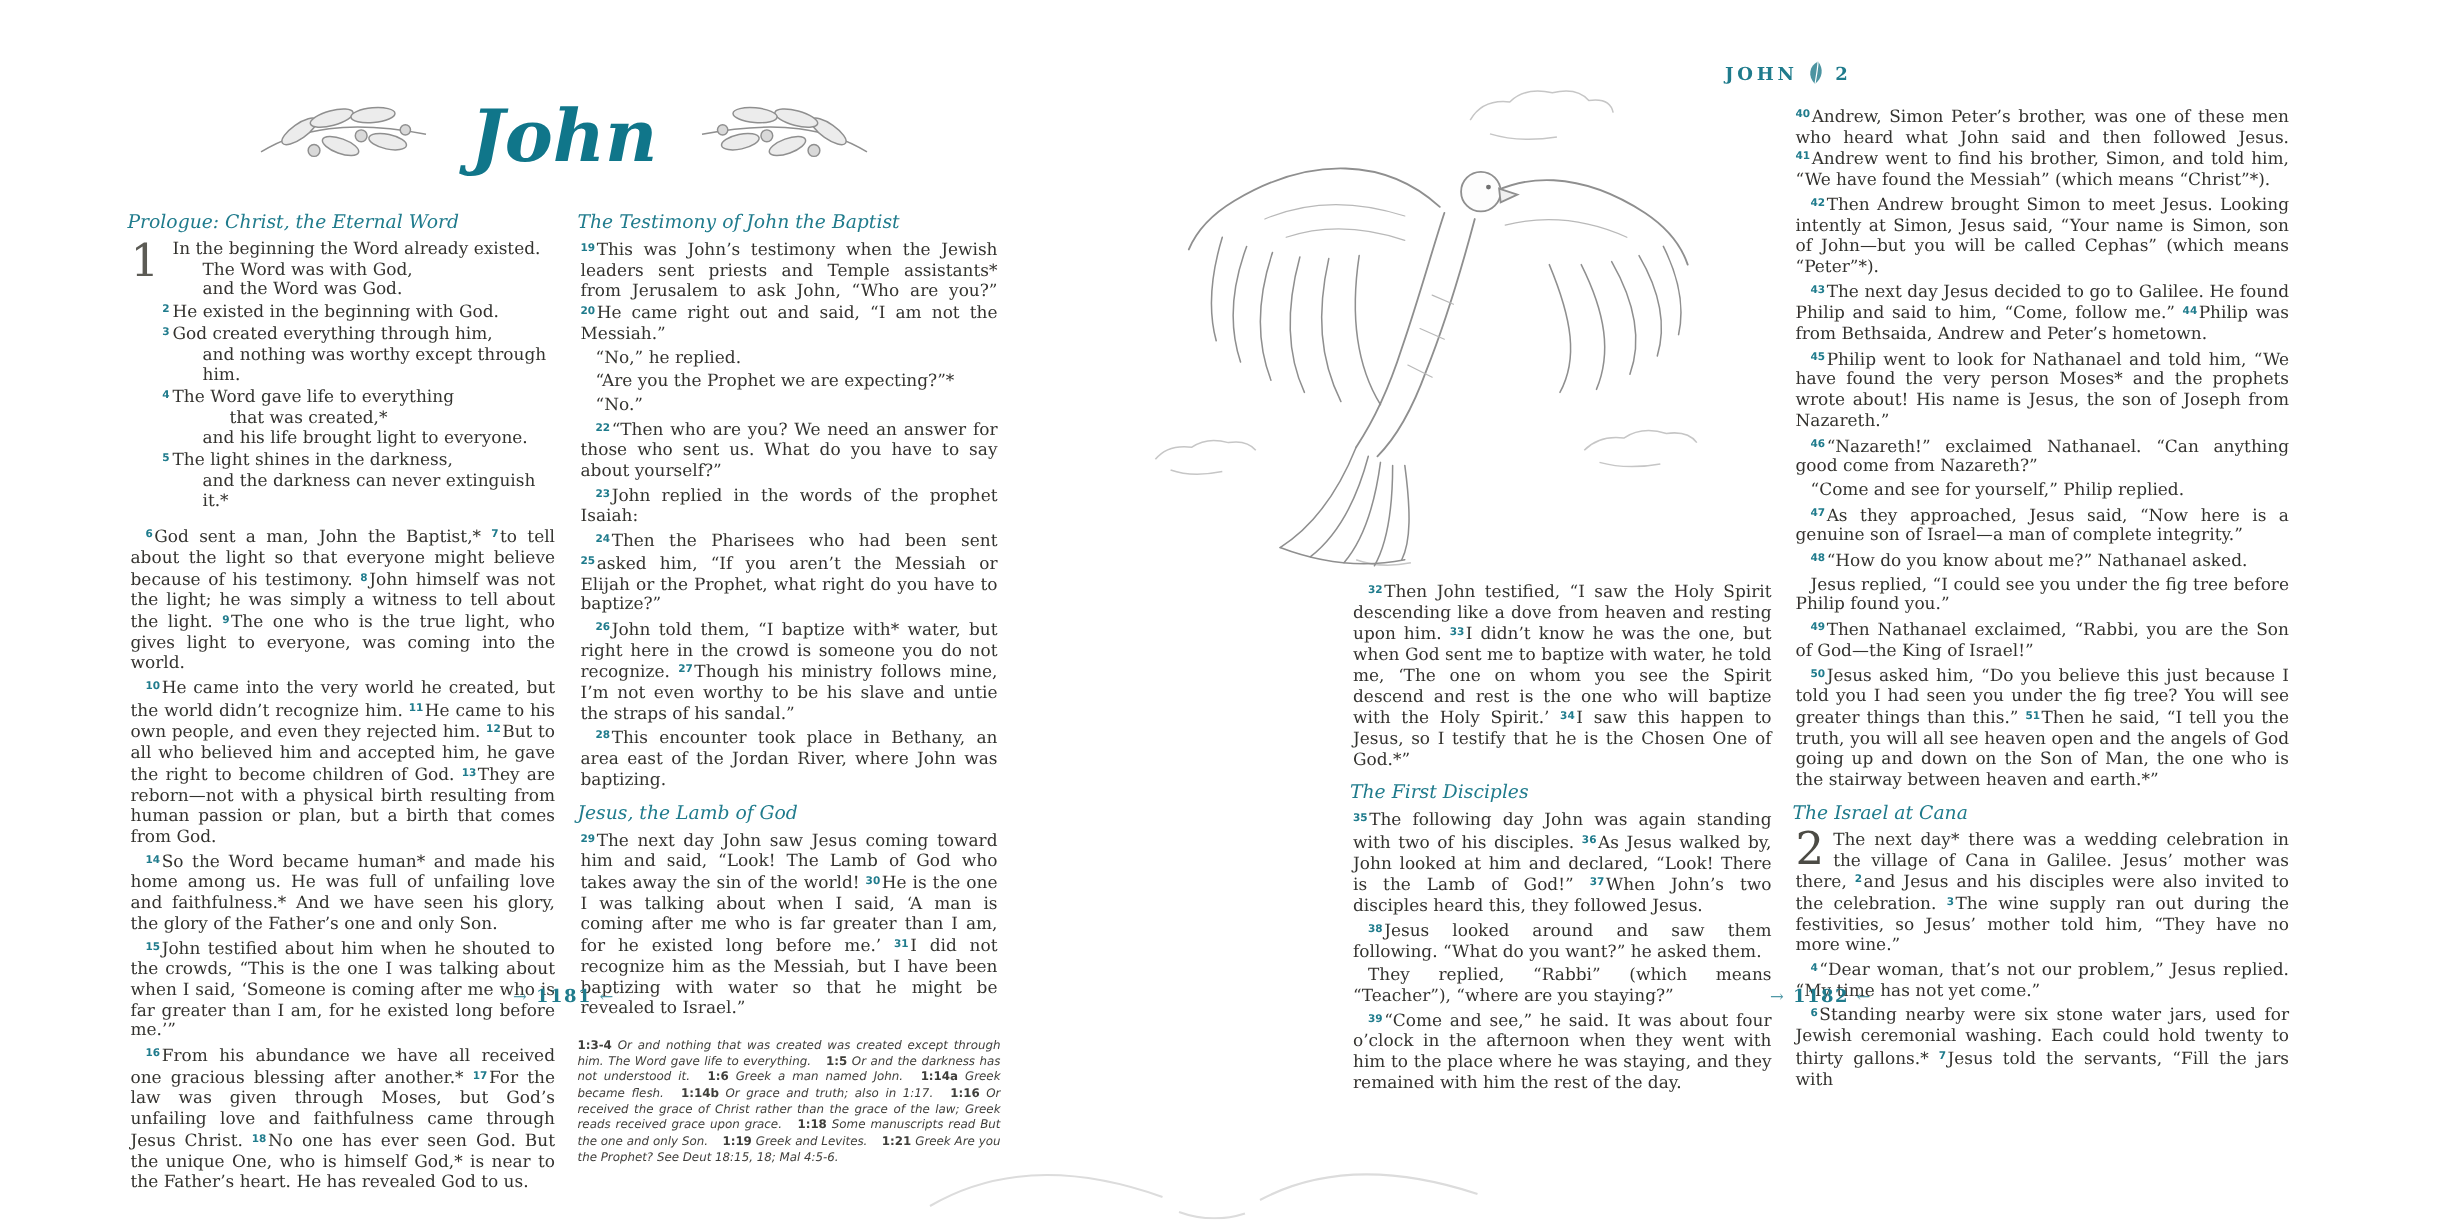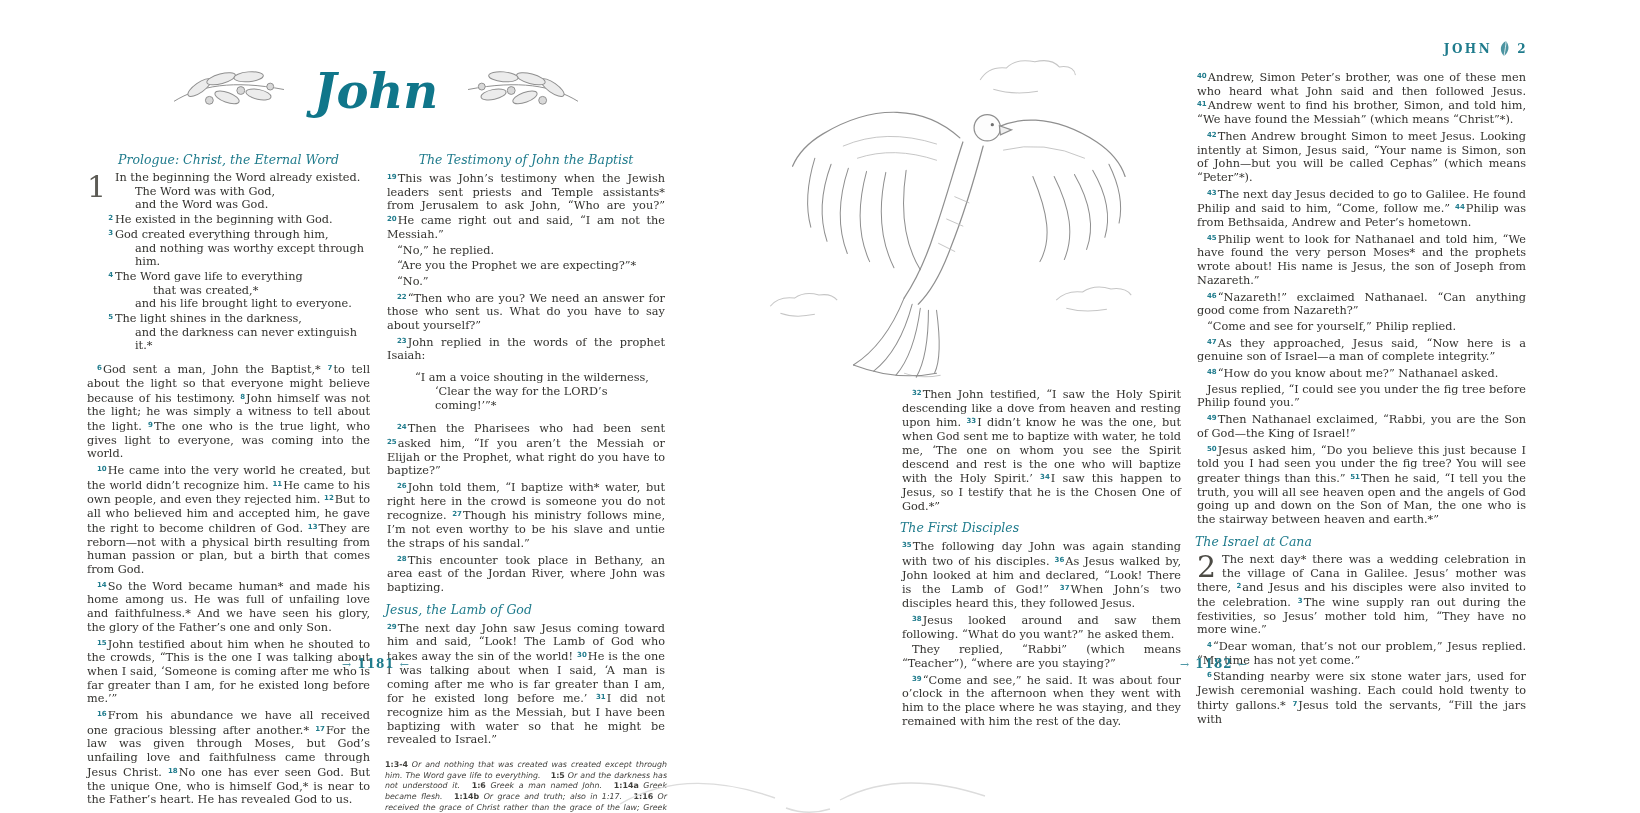--- a/index.html
+++ b/index.html
@@ -18,29 +18,29 @@
 
   
   .title-row{position:absolute;left:85px;top:52px;width:582px;height:78px;
     display:flex;align-items:center;justify-content:center;gap:26px;}
   .book-title{margin:0;font-family:"DejaVu Serif",serif;font-style:italic;font-weight:bold;
     font-size:48px;line-height:1;color:#10768a;}
   .sprig{width:118px;height:54px;}
   .sprig.flip{transform:scaleX(-1);}
 
   
-  .running-head{position:absolute;top:40px;left:1150px;width:378px;text-align:right;
+  .running-head{position:absolute;top:40px;left:1150px;width:378px;
     color:var(--teal);font-size:12px;font-weight:bold;letter-spacing:2.5px;}
   .running-head .rh-leaf{vertical-align:-4px;margin:0 5px;}
 
   
   .col{position:absolute;font-size:11.3px;line-height:13.7px;}
   .heading{color:var(--teal);font-style:italic;font-size:12.5px;line-height:15px;
     margin:7px 0 4px 0;}
-  .col > .heading:first-child{margin-top:14px;text-align:center;}
+  .col > .heading:first-child{margin-top:2px;}
   .para{margin:2px;text-align:justify;text-indent:10px;}
   .para.noindent{text-indent:0;}
   .vnum{font-family:"DejaVu Sans","Liberation Sans",sans-serif;font-weight:bold;
     font-size:7px;color:var(--teal);vertical-align:3px;margin-right:1px;letter-spacing:0;}
   .poetry{position:relative;margin:0 0 9px 0;}
   .poetry.quote{margin:8px 0 9px 0;}
   .pline{padding-left:30px;}
   .pline.i1{padding-left:50px;}
   .pline.i2{padding-left:68px;}
   .pline .vnum{display:inline-block;width:11px;margin-left:-13px;margin-right:2px;text-align:right;}
@@ -121,24 +121,20 @@
         <p class="para"><span class="vnum">16</span>From his abundance we have all received one gracious blessing after another.* <span class="vnum">17</span>For the law was given through Moses, but God’s unfailing love and faithfulness came through Jesus Christ. <span class="vnum">18</span>No one has ever seen God. But the unique One, who is himself God,* is near to the Father’s heart. He has revealed God to us.</p>
       </div>
     <div class="col" style="left:385px;top:138px;width:282px">
         <div class="heading">The Testimony of John the Baptist</div>
         <p class="para noindent"><span class="vnum">19</span>This was John’s testimony when the Jewish leaders sent priests and Temple assistants* from Jerusalem to ask John, “Who are you?” <span class="vnum">20</span>He came right out and said, “I am not the Messiah.”</p>
         <p class="para">“No,” he replied.</p>
         <p class="para">“Are you the Prophet we are expecting?”*</p>
         <p class="para">“No.”</p>
         <p class="para"><span class="vnum">22</span>“Then who are you? We need an answer for those who sent us. What do you have to say about yourself?”</p>
         <p class="para"><span class="vnum">23</span>John replied in the words of the prophet Isaiah:</p>
-        <div class="poetry quote">
-          <div class="pline i0">“I am a voice shouting in the wilderness,</div>
-          <div class="pline i1">‘Clear the way for the LORD’s coming!’”*</div>
-        </div>
         <p class="para"><span class="vnum">24</span>Then the Pharisees who had been sent <span class="vnum">25</span>asked him, “If you aren’t the Messiah or Elijah or the Prophet, what right do you have to baptize?”</p>
         <p class="para"><span class="vnum">26</span>John told them, “I baptize with* water, but right here in the crowd is someone you do not recognize. <span class="vnum">27</span>Though his ministry follows mine, I’m not even worthy to be his slave and untie the straps of his sandal.”</p>
         <p class="para"><span class="vnum">28</span>This encounter took place in Bethany, an area east of the Jordan River, where John was baptizing.</p>
         <div class="heading">Jesus, the Lamb of God</div>
         <p class="para noindent"><span class="vnum">29</span>The next day John saw Jesus coming toward him and said, “Look! The Lamb of God who takes away the sin of the world! <span class="vnum">30</span>He is the one I was talking about when I said, ‘A man is coming after me who is far greater than I am, for he existed long before me.’ <span class="vnum">31</span>I did not recognize him as the Messiah, but I have been baptizing with water so that he might be revealed to Israel.”</p>
         <div class="footnotes"><span class="fn-item"><b class="fn-ref">1:3-4</b><span class="fn-text"> Or and nothing that was created was created except through him. The Word gave life to everything.</span></span> <span class="fn-item"><b class="fn-ref">1:5</b><span class="fn-text"> Or and the darkness has not understood it.</span></span> <span class="fn-item"><b class="fn-ref">1:6</b><span class="fn-text"> Greek a man named John.</span></span> <span class="fn-item"><b class="fn-ref">1:14a</b><span class="fn-text"> Greek became flesh.</span></span> <span class="fn-item"><b class="fn-ref">1:14b</b><span class="fn-text"> Or grace and truth; also in 1:17.</span></span> <span class="fn-item"><b class="fn-ref">1:16</b><span class="fn-text"> Or received the grace of Christ rather than the grace of the law; Greek reads received grace upon grace.</span></span> <span class="fn-item"><b class="fn-ref">1:18</b><span class="fn-text"> Some manuscripts read But the one and only Son.</span></span> <span class="fn-item"><b class="fn-ref">1:19</b><span class="fn-text"> Greek and Levites.</span></span> <span class="fn-item"><b class="fn-ref">1:21</b><span class="fn-text"> Greek Are you the Prophet? See Deut 18:15, 18; Mal 4:5-6.</span></span>   </div>
       </div>
 
     <div class="folio" style="left:85px;width:582px">
       <span class="orn">→</span><span>1181</span><span class="orn">←</span>

